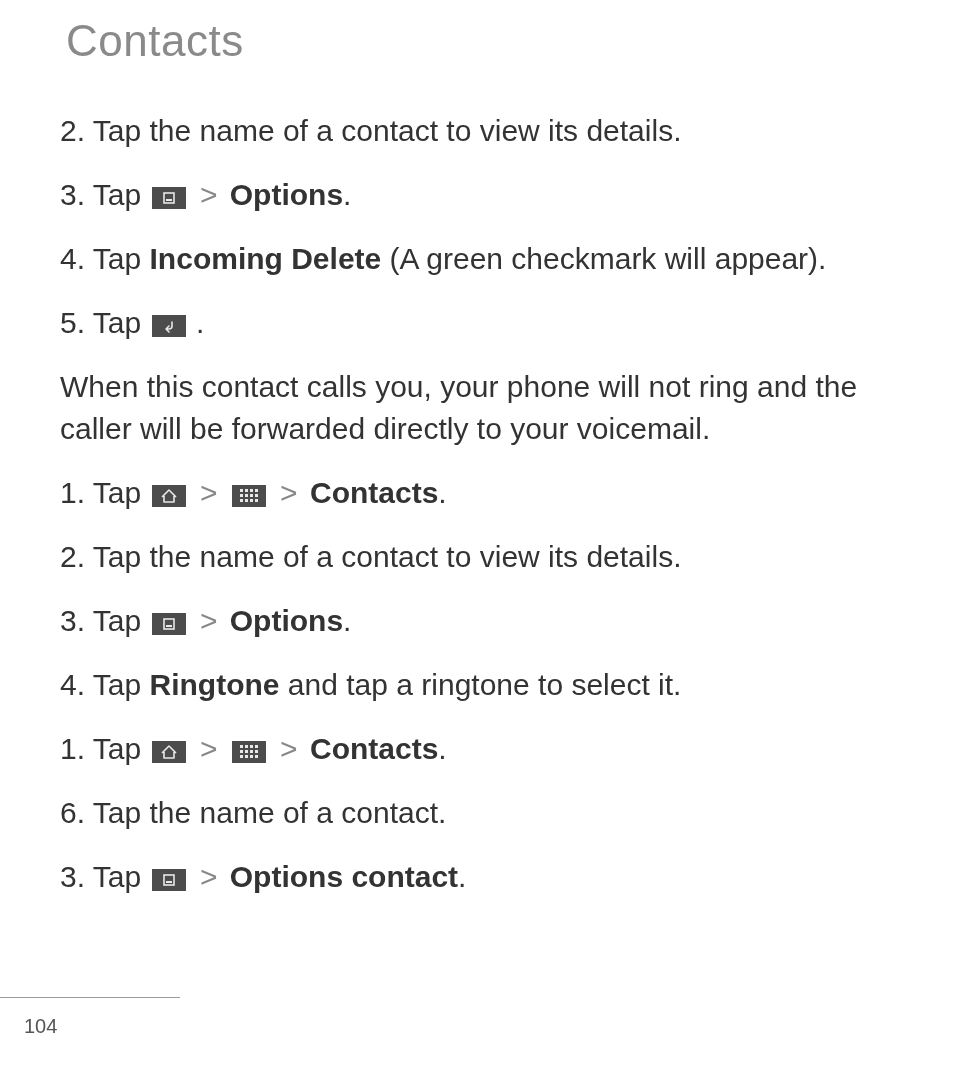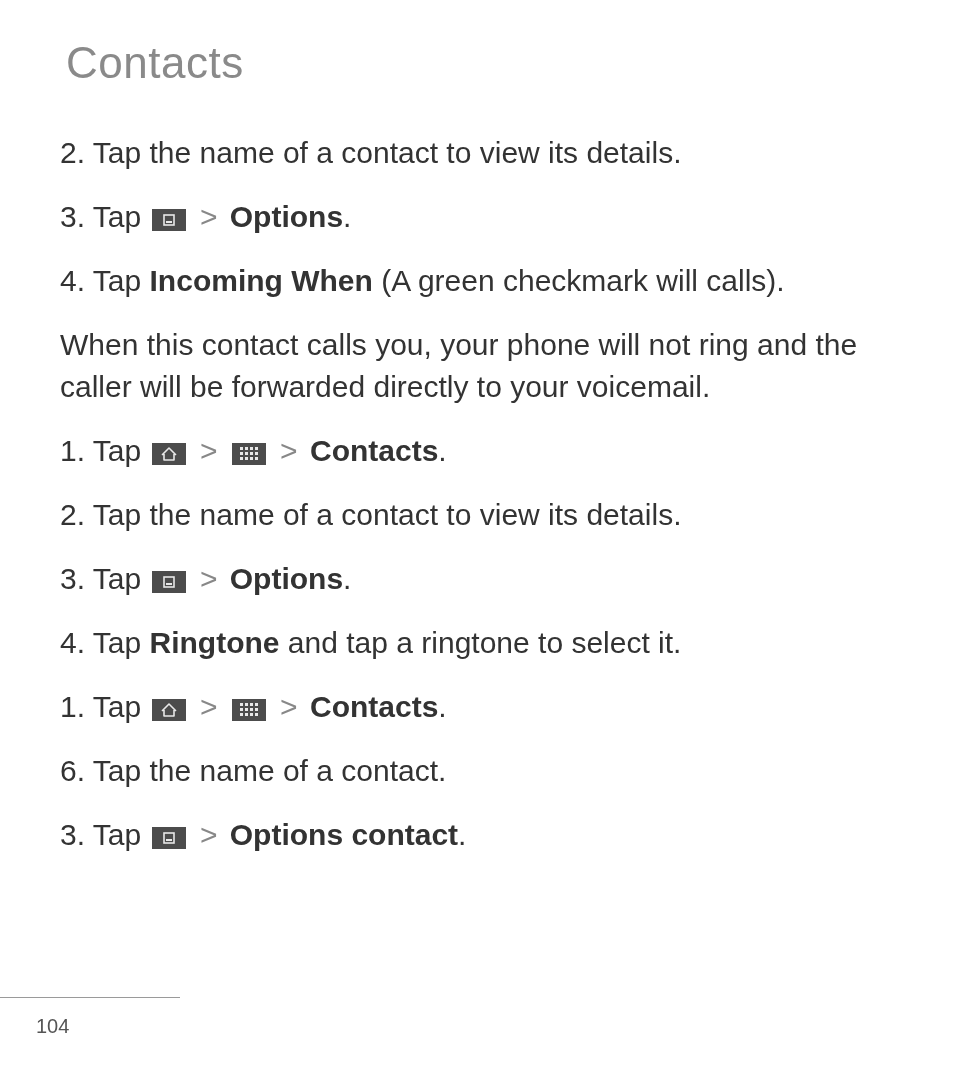--- a/index.html
+++ b/index.html
@@ -9,21 +9,21 @@
     height: 1074px;
     background: #ffffff;
     font-family: "Optima", "Segoe UI", "Helvetica Neue", Arial, sans-serif;
     color: #3c3c3c;
   }
   .page {
     position: relative;
     box-sizing: border-box;
     width: 954px;
     height: 1074px;
-    padding: 38px 70px 0 60px;
+    padding: 16px 70px 0 60px;
   }
   h1.title {
     margin: 0 0 44px 6px;
     font-size: 44px;
     font-weight: 400;
     color: #8a8a8a;
     letter-spacing: 0.5px;
   }
   .body {
     font-size: 30px;
@@ -55,21 +55,21 @@
   .footer-rule {
     position: absolute;
     left: 0;
     bottom: 76px;
     width: 180px;
     height: 1px;
     background: #9a9a9a;
   }
   .page-num {
     position: absolute;
-    left: 36px;
+    left: 24px;
     bottom: 36px;
     font-size: 20px;
     color: #555555;
   }
 </style>
 </head>
 <body>
 
 <div class="page">
 
@@ -87,23 +87,32 @@
         <svg viewBox="0 0 34 22">
             <rect x="12" y="6" width="10" height="10" fill="none" stroke="#e8e8e8" stroke-width="1.6"></rect>
             <rect x="14" y="12" width="6" height="2" fill="#e8e8e8"></rect>
           </svg>
       </span>
       <span class="sep">&gt;</span>
       <span class="bold">Options</span><span>.</span>
     </p>
 
     <p>
-      <span>4. Tap </span><span class="bold">Incoming When</span><span> (</span><span>A green checkmark will calls</span><span>).</span>
-    </p>
-
+      <span>4. Tap </span><span class="bold">Incoming Delete</span><span> (</span><span>A green checkmark will appear</span><span>).</span>
+    </p>
+
+    <p>
+      <span>5. Tap </span>
+      <span class="ic">
+        <svg viewBox="0 0 34 22">
+            <path d="M20 7 v4 a3 3 0 0 1 -3 3 h-3 m0 0 l3 -3 m-3 3 l3 3" fill="none" stroke="#e8e8e8" stroke-width="1.6" stroke-linecap="round" stroke-linejoin="round"></path>
+          </svg>
+      </span>
+      <span>.</span>
+    </p>
 
     <p>When this contact calls you, your phone will not ring and the caller will be forwarded directly to your voicemail.</p>
 
 
     <p>
       <span>1. Tap </span>
       <span class="ic">
         <svg viewBox="0 0 34 22">
             <path d="M10 12 L17 5 L24 12 M12 11 V17 H22 V11" fill="none" stroke="#e8e8e8" stroke-width="1.6" stroke-linejoin="round"></path>
           </svg>

